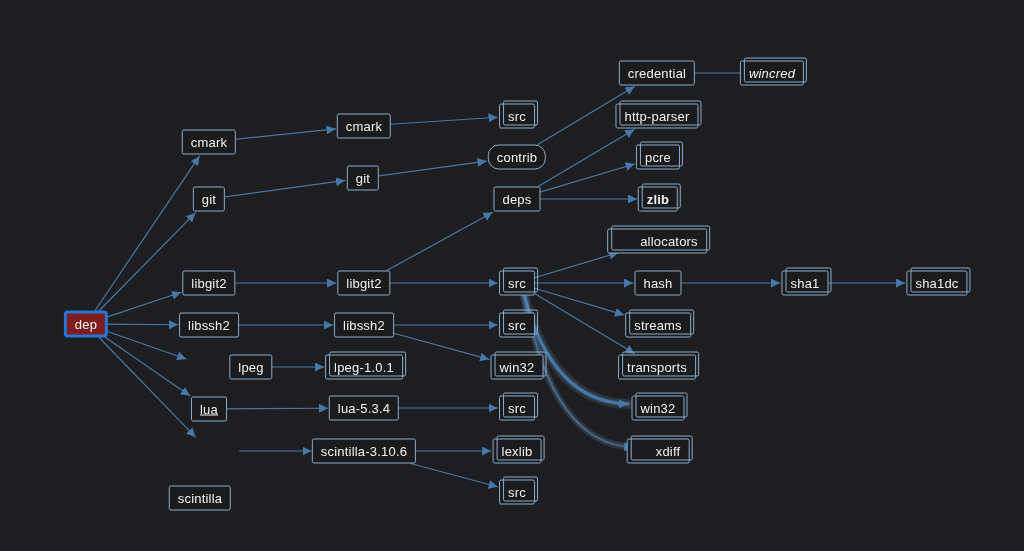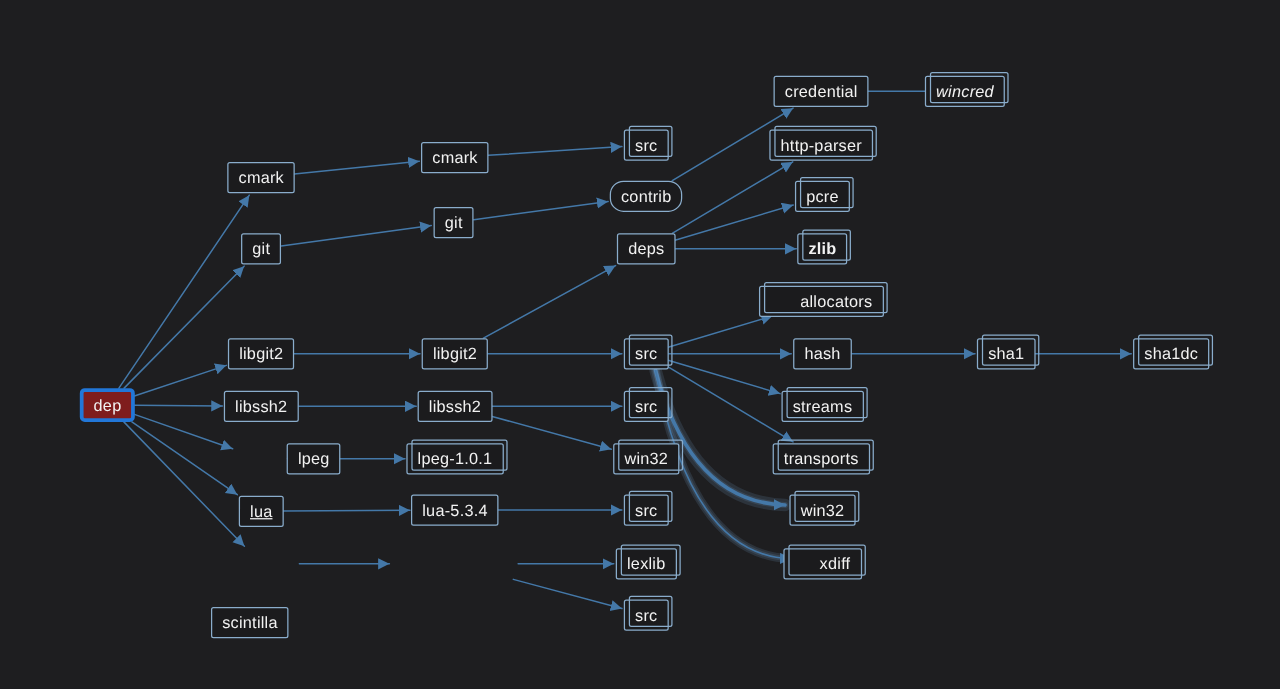--- a/index.html
+++ b/index.html
@@ -113,20 +113,21 @@
       <div class="node" style="left: 209px; top: 325px;">libssh2</div>
       <div class="node" style="left: 207px; top: 367px; margin-left: 44px;">lpeg</div>
       <div class="node" style="left: 209px; top: 409px; text-decoration: underline;">lua</div>
       <div class="node" style="left: 200px; top: 451px; margin-top: 47px;">scintilla</div>
       <div class="node" style="left: 364px; top: 126px;">cmark</div>
       <div class="node" style="left: 363px; top: 178px;">git</div>
       <div class="node" style="left: 364px; top: 283px;">libgit2</div>
       <div class="node" style="left: 364px; top: 325px;">libssh2</div>
       <div class="node stacked" style="left: 364px; top: 367px;">lpeg-1.0.1</div>
       <div class="node" style="left: 364px; top: 408px;">lua-5.3.4</div>
+      <div class="node" style="left: 364px; top: 451px;">scintilla-3.10.6</div>
       <div class="node stacked" style="left: 517px; top: 116px;">src</div>
       <div class="node" style="left: 517px; top: 157px; border-radius: 11px;">contrib</div>
       <div class="node" style="left: 517px; top: 199px;">deps</div>
       <div class="node stacked" style="left: 517px; top: 283px;">src</div>
       <div class="node stacked" style="left: 517px; top: 325px;">src</div>
       <div class="node stacked" style="left: 517px; top: 367px;">win32</div>
       <div class="node stacked" style="left: 517px; top: 408px;">src</div>
       <div class="node stacked" style="left: 517px; top: 451px;">lexlib</div>
       <div class="node stacked" style="left: 517px; top: 492px;">src</div>
       <div class="node" style="left: 657px; top: 73px;">credential</div>

